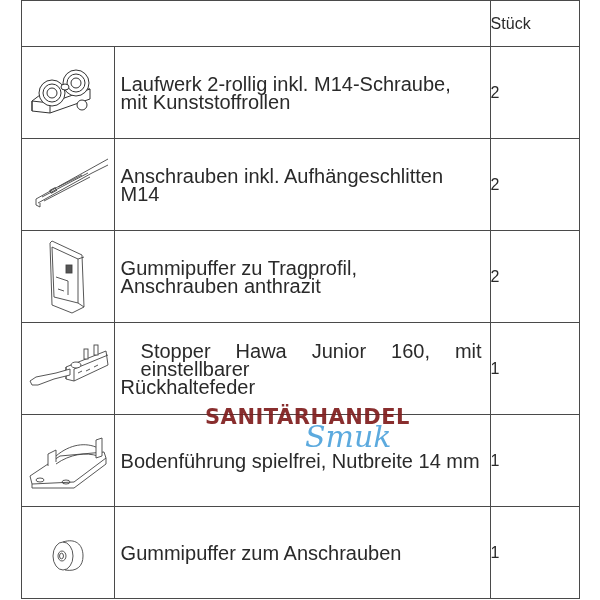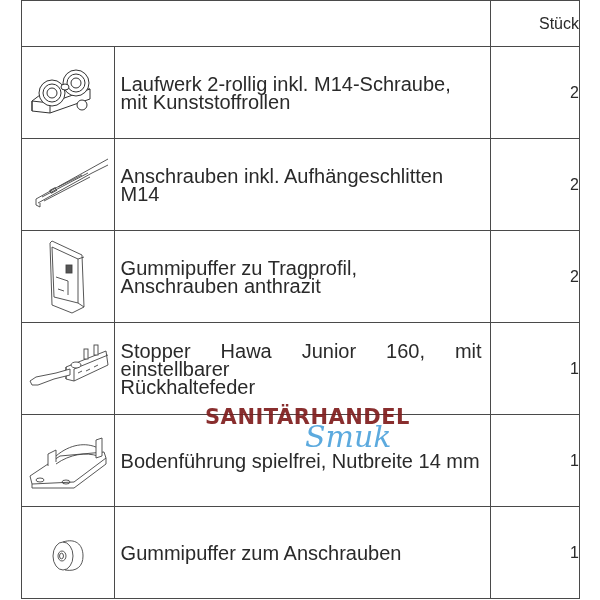--- a/index.html
+++ b/index.html
@@ -3,23 +3,23 @@
 <meta charset="utf-8">
 <style>
   html, body { margin:0; padding:0; background:#ffffff; }
   body { width:600px; height:600px; position:relative; overflow:hidden; font-family:"Liberation Sans", sans-serif; color:#2a2a2a; }
   table.parts { position:absolute; left:21px; top:0px; border-collapse:collapse; width:559px; }
   table.parts td { border:1.3px solid #4a4a4a; padding:0; vertical-align:middle; }
   .hdr td { height:45px; }
   .row td { height:91px; }
   .img-cell { width:92px; text-align:center; }
   .desc-cell { width:372px; padding-left:6px !important; padding-right:8px !important; font-size:20px; line-height:18px; }
-  .qty-cell { width:91px; text-align:right; font-size:16px;margin-top:44px; }
+  .qty-cell { width:91px; text-align:left; font-size:16px;margin-top:44px; }
   .hdr .qty-cell { font-size:16px; }
-  .justify { text-align:justify; text-align-last:left; }
+  .justify { text-align:justify; text-align-last:left;margin-left:20px; }
   .icon svg { display:block; margin:0 auto; }
   .watermark { position:absolute; left:205px; top:405px; width:200px; height:80px; pointer-events:none; }
   .wm-line1 { position:absolute; left:0; top:0; font-family:"DejaVu Sans", sans-serif; font-weight:bold; font-size:21px; color:#7f1d1d; letter-spacing:0.5px; opacity:0.92; }
   .wm-line2 { position:absolute; left:100px; top:14px; font-family:"DejaVu Serif", serif; font-style:italic; font-size:30px; color:#4fa3dc; opacity:0.92; }
 </style>
 </head>
 <body>
 
 <table class="parts">
   <tbody>

